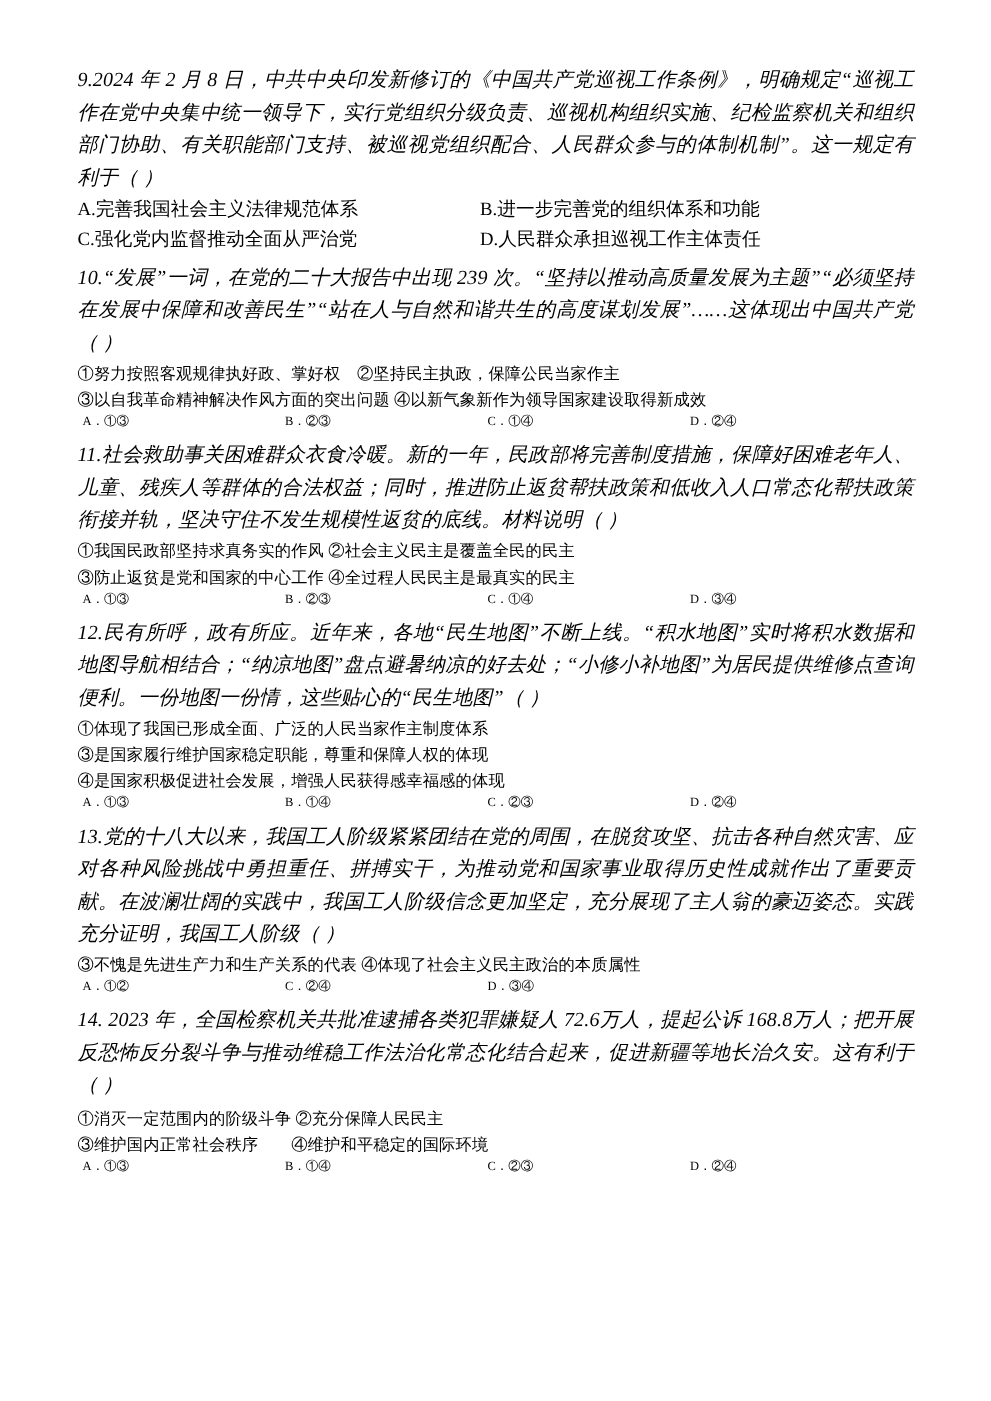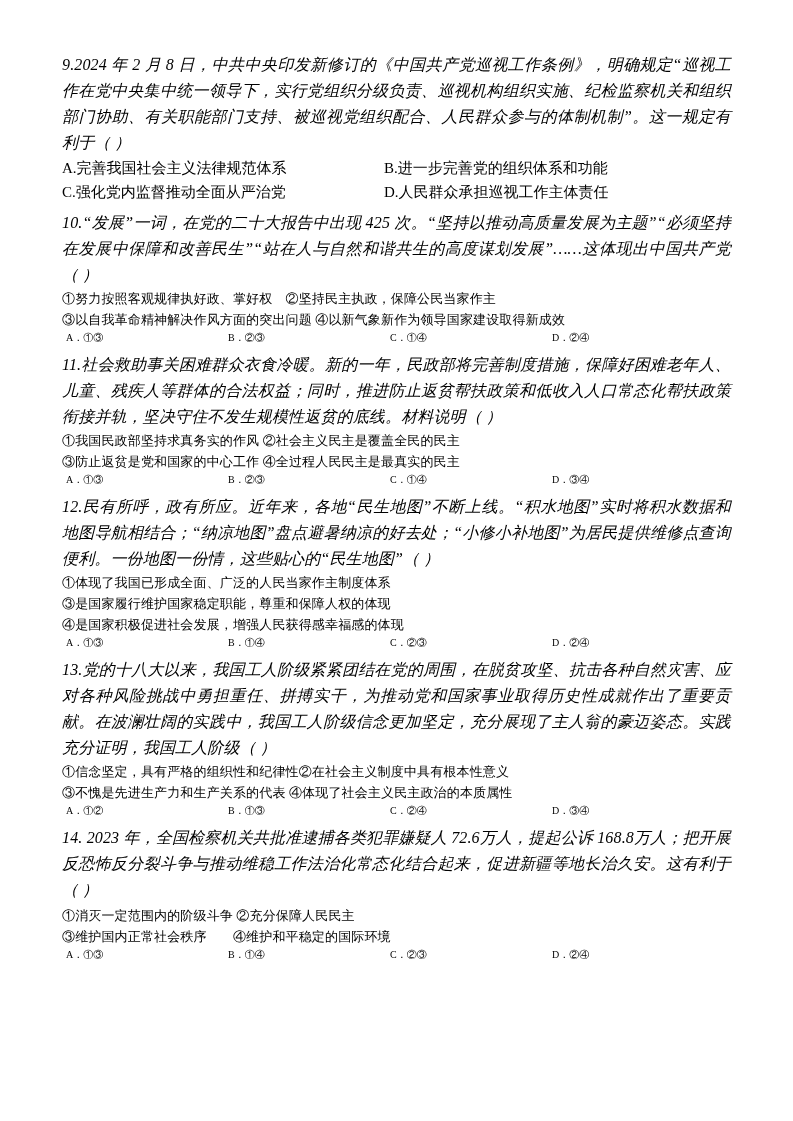--- a/index.html
+++ b/index.html
@@ -71,21 +71,21 @@
       <span>A.完善我国社会主义法律规范体系</span>
       <span>B.进一步完善党的组织体系和功能</span>
     </div>
     <div class="opt-two">
       <span>C.强化党内监督推动全面从严治党</span>
       <span>D.人民群众承担巡视工作主体责任</span>
     </div>
   </div>
 
   <div class="q">
-    <div class="stem">10.“发展”一词，在党的二十大报告中出现 425 次。“坚持以推动高质量发展为主题”“必须坚持在发展中保障和改善民生”“站在人与自然和谐共生的高度谋划发展”……这体现出中国共产党（ ）</div>
+    <div class="stem">10.“发展”一词，在党的二十大报告中出现 239 次。“坚持以推动高质量发展为主题”“必须坚持在发展中保障和改善民生”“站在人与自然和谐共生的高度谋划发展”……这体现出中国共产党（ ）</div>
     <div class="opt-line">①努力按照客观规律执好政、掌好权　②坚持民主执政，保障公民当家作主</div>
     <div class="opt-line">③以自我革命精神解决作风方面的突出问题 ④以新气象新作为领导国家建设取得新成效</div>
     <div class="opt-four">
       <span>A．①③</span>
       <span>B．②③</span>
       <span>C．①④</span>
       <span>D．②④</span>
     </div>
   </div>
 
@@ -109,25 +109,23 @@
     <div class="opt-four">
       <span>A．①③</span>
       <span>B．①④</span>
       <span>C．②③</span>
       <span>D．②④</span>
     </div>
   </div>
 
   <div class="q">
     <div class="stem">13.党的十八大以来，我国工人阶级紧紧团结在党的周围，在脱贫攻坚、抗击各种自然灾害、应对各种风险挑战中勇担重任、拼搏实干，为推动党和国家事业取得历史性成就作出了重要贡献。在波澜壮阔的实践中，我国工人阶级信念更加坚定，充分展现了主人翁的豪迈姿态。实践充分证明，我国工人阶级（ ）</div>
-    <div class="opt-line">①信念坚定，具有严格的组织性和纪律性②在社会主义制度中具有根本性意义</div>
     <div class="opt-line">③不愧是先进生产力和生产关系的代表 ④体现了社会主义民主政治的本质属性</div>
     <div class="opt-four">
       <span>A．①②</span>
-      <span>B．①③</span>
       <span>C．②④</span>
       <span>D．③④</span>
     </div>
   </div>
 
   <div class="q">
     <div class="stem">14. 2023 年，全国检察机关共批准逮捕各类犯罪嫌疑人 72.6万人，提起公诉 168.8万人；把开展反恐怖反分裂斗争与推动维稳工作法治化常态化结合起来，促进新疆等地长治久安。这有利于（ ）</div>
     <div class="gap-s"></div>
     <div class="opt-line">①消灭一定范围内的阶级斗争 ②充分保障人民民主</div>
     <div class="opt-line">③维护国内正常社会秩序　　④维护和平稳定的国际环境</div>

